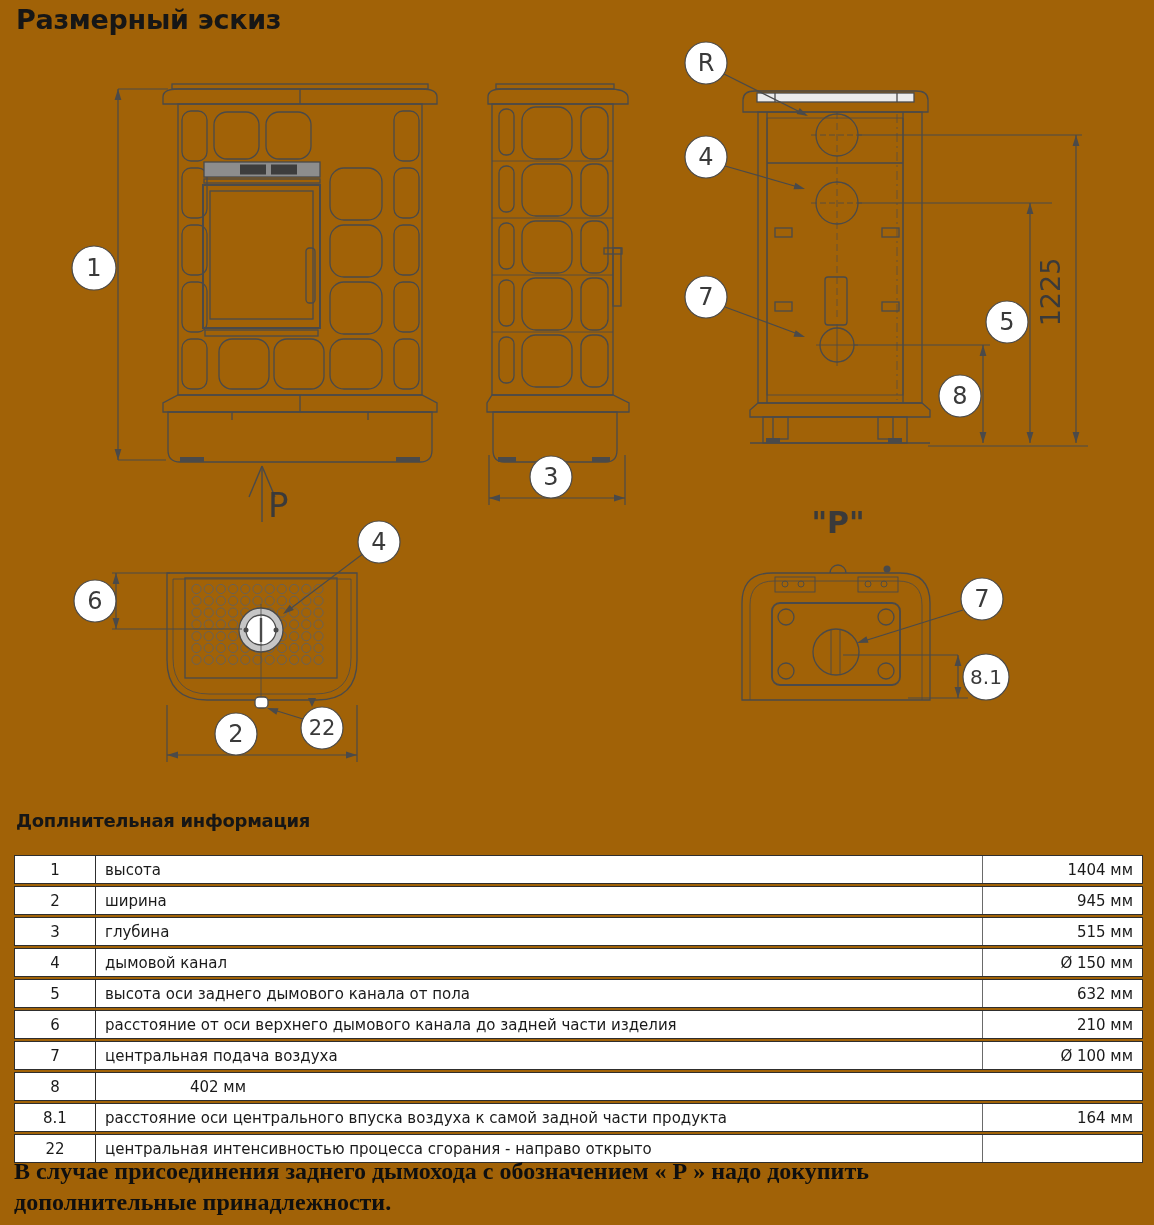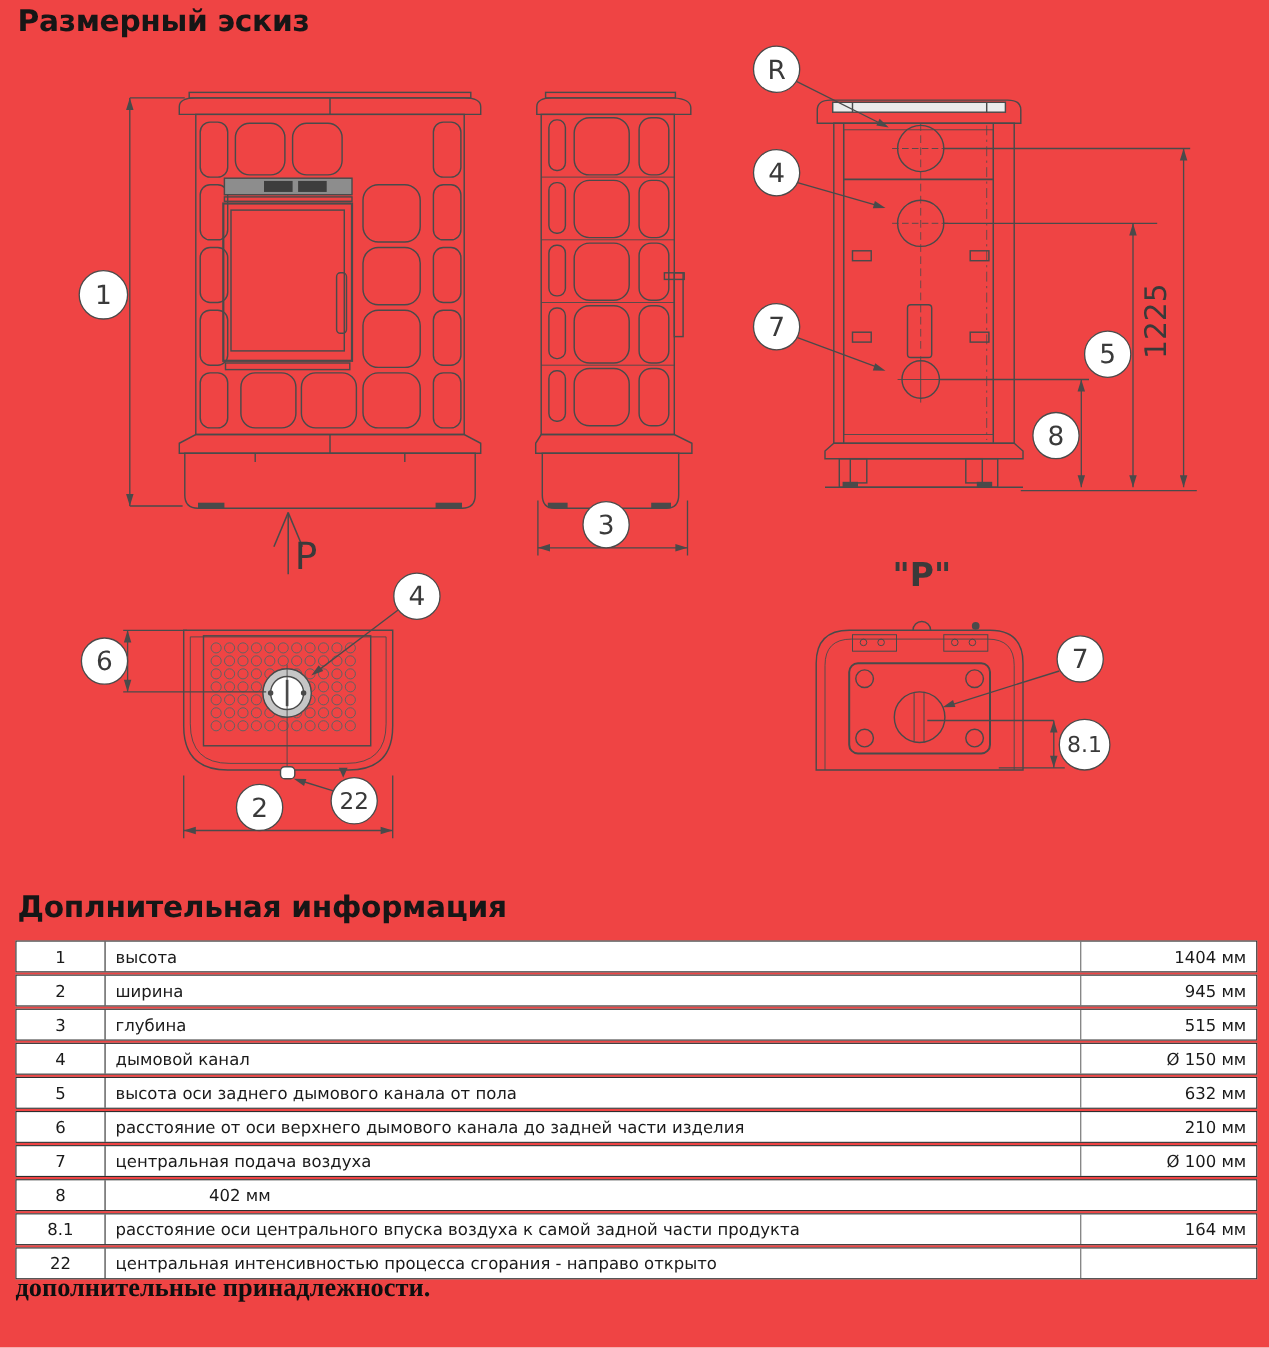--- a/index.html
+++ b/index.html
@@ -1,19 +1,19 @@
 <!DOCTYPE html>
 <html><head>
 <meta charset="utf-8">
 <style>
   html,body{margin:0;padding:0;background:#fff;}
   body{font-family:"DejaVu Sans",sans-serif;color:#1a1a1a;}
-  .page{position:relative;width:1154px;height:1225px;background:#ef4444;overflow:hidden;}
+  .page{position:relative;width:1154px;height:1225px;background:#a16207;overflow:hidden;}
   .h-title{position:absolute;left:16px;top:4px;font-size:27px;font-weight:bold;letter-spacing:-0.3px;color:#161616;margin:0;}
-  .h-info{position:absolute;left:16px;top:810px;font-size:27px;font-weight:bold;letter-spacing:-0.3px;color:#161616;margin:0;}
+  .h-info{position:absolute;left:16px;top:810px;font-size:18px;font-weight:bold;letter-spacing:-0.3px;color:#161616;margin:0;}
   svg.sketch{position:absolute;left:0;top:40px;}
   svg.sketch text{font-family:"DejaVu Sans",sans-serif;fill:#3a3a3a;stroke:none;}
   
   .tbl{position:absolute;left:14px;top:855px;width:1129px;}
   .trow{display:flex;align-items:stretch;height:27px;border:1.6px solid #2e2e2e;margin-bottom:2px;background:#fff;font-size:15px;}
   .tnum{width:80px;border-right:1.6px solid #2e2e2e;display:flex;align-items:center;justify-content:center;}
   .tdesc{flex:1;border-right:1.4px solid #6a6a6a;display:flex;align-items:center;padding:0 9px;white-space:nowrap;overflow:hidden;text-align:right;}
   .tval{width:150px;display:flex;align-items:center;justify-content:flex-end;padding-right:9px;white-space:nowrap;}
   .footer{position:absolute;left:14px;top:1156px;width:1120px;font-family:"Liberation Serif",serif;font-weight:bold;font-size:24px;line-height:1.3;color:#0f0f0f;}
   .footer div{white-space:nowrap;}
@@ -370,16 +370,17 @@
       <div class="tval">164 мм</div>
     </div>
     <div class="trow">
       <div class="tnum">22</div>
       <div class="tdesc">центральная интенсивностью процесса сгорания - направо открыто</div>
       <div class="tval"></div>
     </div>
   </div>
 
   <div class="footer">
+    <div>В случае присоединения заднего дымохода с обозначением « Р » надо докупить</div>
     <div>дополнительные принадлежности.</div>
   </div>
 
 </div>
 
 </body></html>

